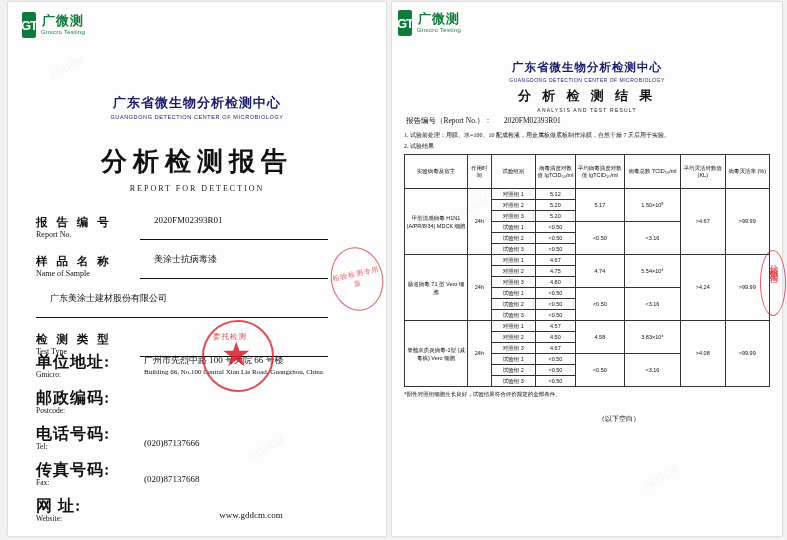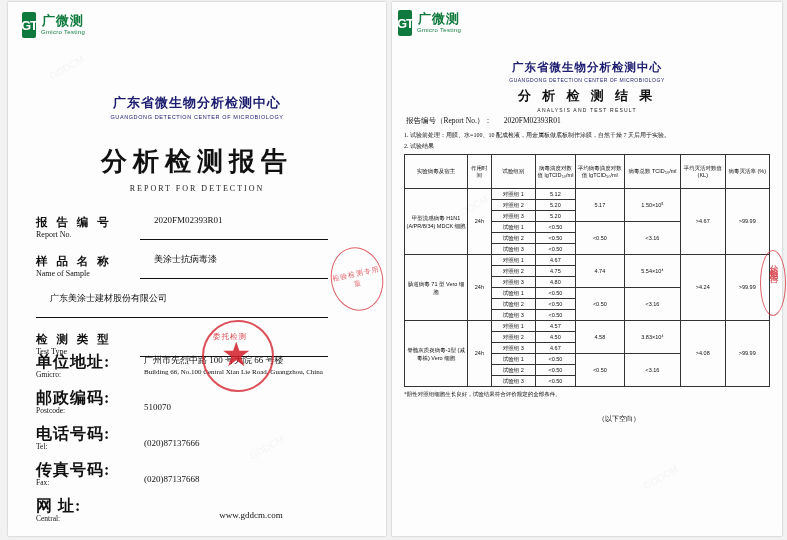--- a/index.html
+++ b/index.html
@@ -250,21 +250,20 @@
         <span class="l2">广州市先烈中路 100 号大院 66 号楼</span>
         <span class="l2" style="font-size:7px;">Building 66, No.100 Central Xian Lie Road, Guangzhou, China</span>
       </div>
     </div>
 
     <div class="frow compact">
       <div class="flabel sm">
         <div class="cn">邮政编码:</div>
         <div class="en">Postcode:</div>
       </div>
-      <div class="fval" style="border-bottom:none;padding-left:4px;">510070</div>
     </div>
 
     <div class="frow compact">
       <div class="flabel sm">
         <div class="cn">电话号码:</div>
         <div class="en">Tel:</div>
       </div>
       <div class="fval" style="border-bottom:none;padding-left:4px;">(020)87137666</div>
     </div>
 
@@ -272,21 +271,21 @@
       <div class="flabel sm">
         <div class="cn">传真号码:</div>
         <div class="en">Fax:</div>
       </div>
       <div class="fval" style="border-bottom:none;padding-left:4px;">(020)87137668</div>
     </div>
 
     <div class="frow compact">
       <div class="flabel sm">
         <div class="cn">网      址:</div>
-        <div class="en">Central:</div>
+        <div class="en">Website:</div>
       </div>
       <div class="fval" style="border-bottom:none;padding-left:4px;text-align:center;">www.gddcm.com</div>
     </div>
   </div>
 
   <div class="stamp-oval" style="left:323px;top:245px;width:52px;height:64px;transform:rotate(-12deg);">
     <span>检验检测专用章</span>
   </div>
   <div class="stamp-round" style="left:194px;top:318px;width:72px;height:72px;"></div>
   <div class="stamp-text" style="left:205px;top:330px;">委托检测</div>

